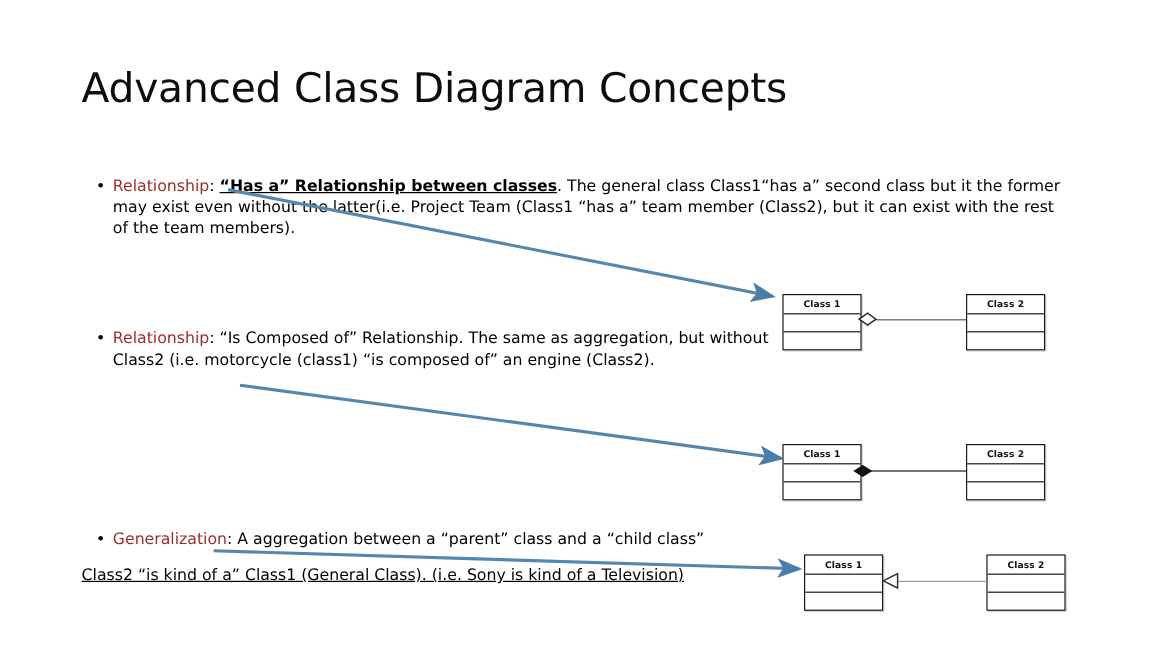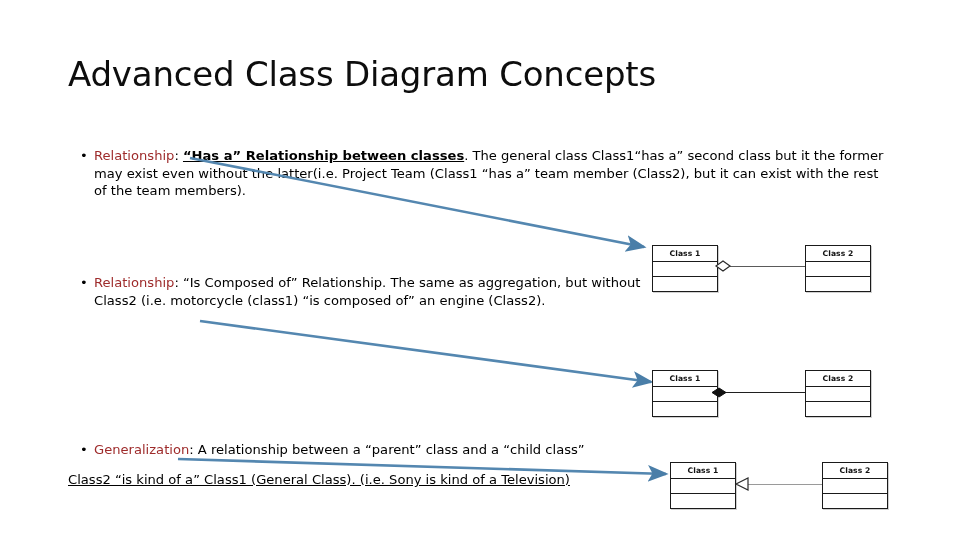--- a/index.html
+++ b/index.html
@@ -140,21 +140,21 @@
   </div>
 
   <div class="bullet-block" id="bullet-composition">
     <span class="bullet-row">
       <span class="bullet-dot">•</span><span class="kw">Relationship</span><span>: </span><span>“Is Composed of” Relationship. The same as aggregation, but without Class2 (i.e. motorcycle (class1) “is composed of” an engine (Class2).</span>
     </span>
   </div>
 
   <div class="bullet-block" id="bullet-generalization">
     <span class="bullet-row">
-      <span class="bullet-dot">•</span><span class="kw">Generalization</span><span>: </span><span>A relationship between a “parent” class and a “child class”</span>
+      <span class="bullet-dot">•</span><span class="kw">Generalization</span><span>: </span><span>A aggregation between a “parent” class and a “child class”</span>
     </span>
   </div>
 
   <div id="para-generalization">Class2 “is kind of a” Class1 (General Class). (i.e. Sony is kind of a Television)</div>
 
   <svg id="arrow-layer" viewBox="0 0 960 540" xmlns="http://www.w3.org/2000/svg">
     <defs>
       <marker id="ah" markerWidth="9" markerHeight="9" refX="7" refY="3.2" orient="auto" markerUnits="strokeWidth">
         <path d="M0,0 L8,3.2 L0,6.4 L1.8,3.2 Z" fill="#4A7EA8"></path>
       </marker>

